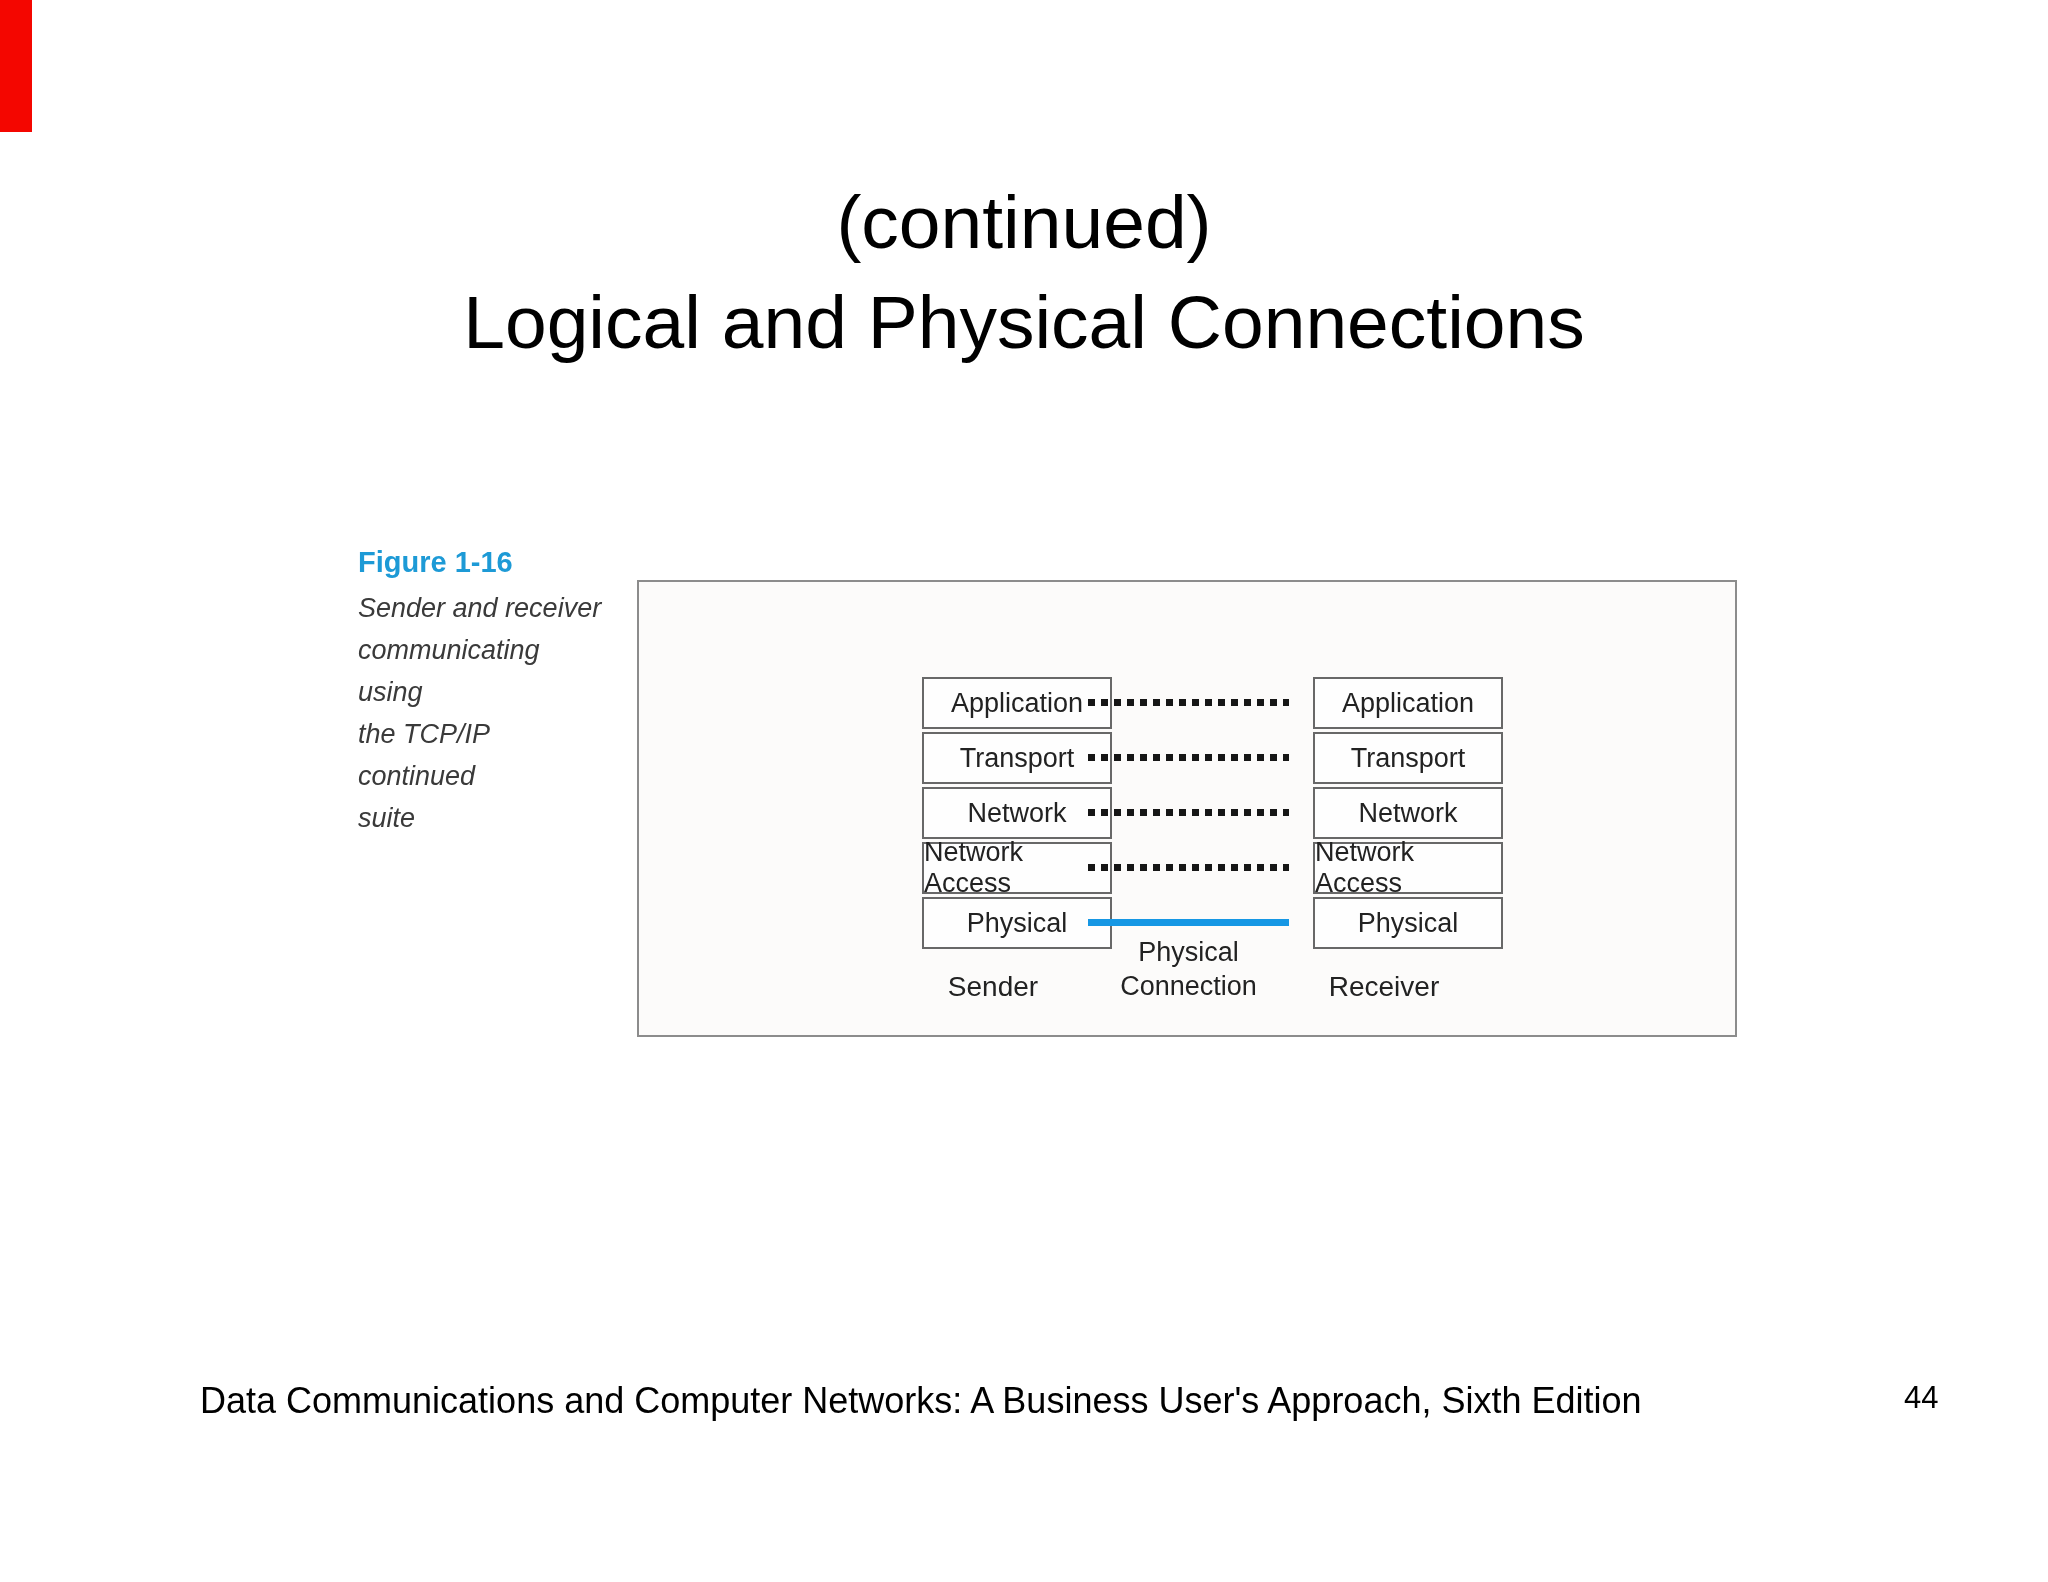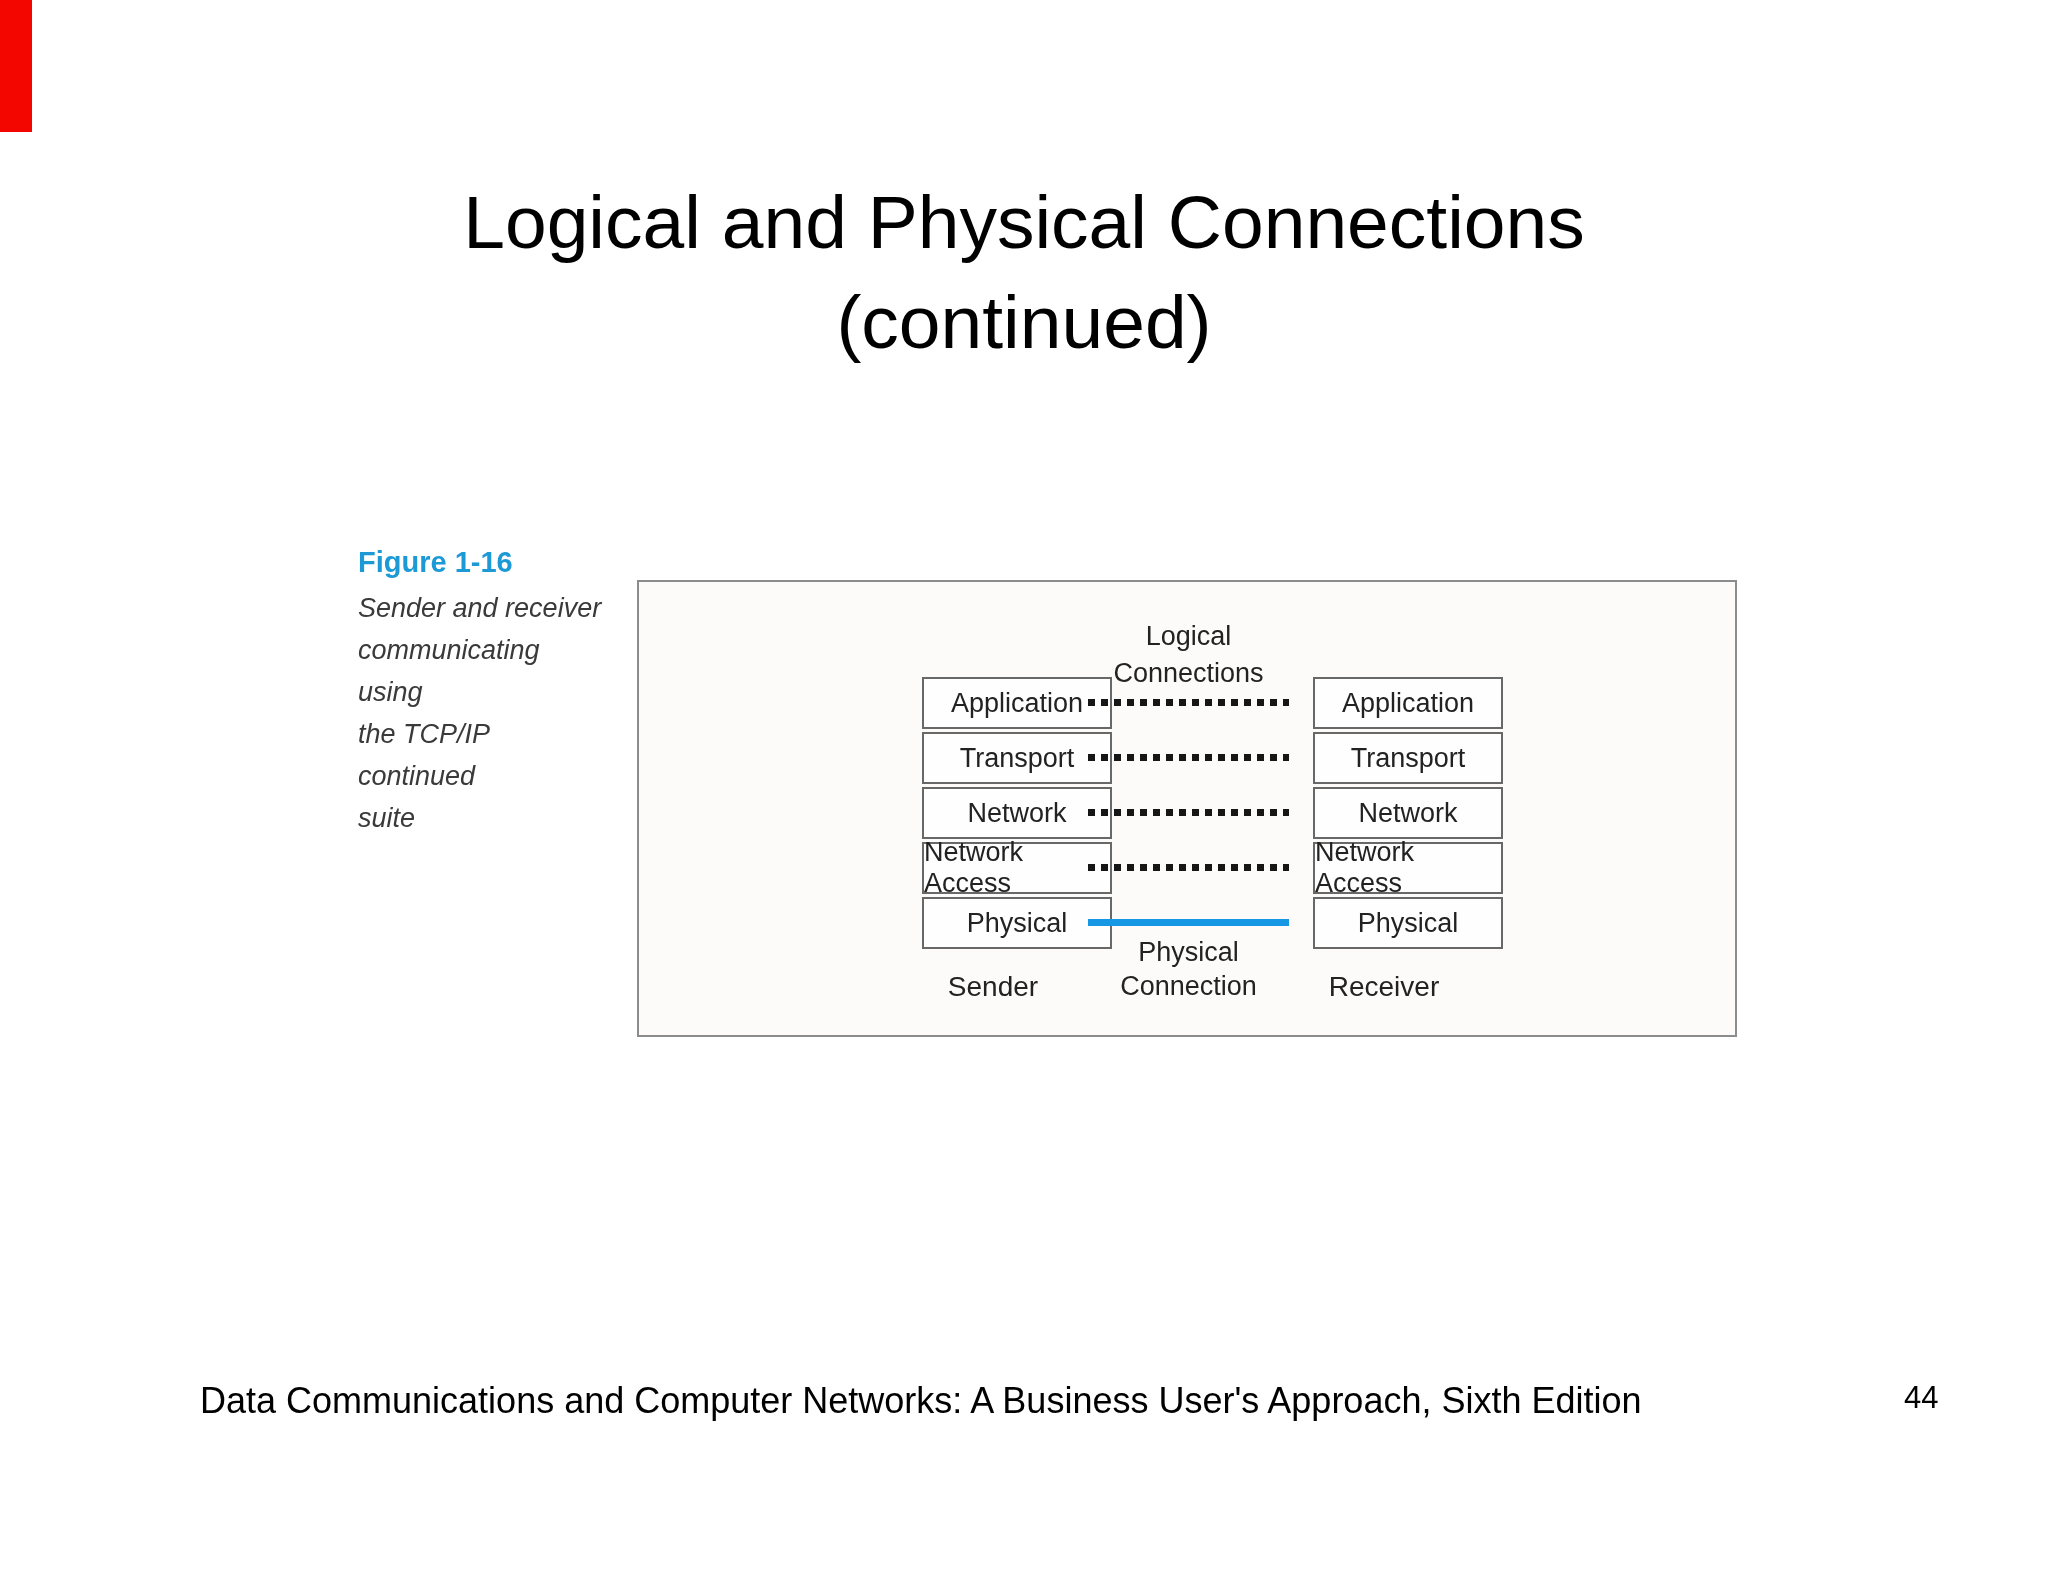--- a/index.html
+++ b/index.html
@@ -89,38 +89,34 @@
   }
 </style>
 </head>
 <body>
 
 <div class="slide">
 
   <div class="red-bar"></div>
 
   <div class="title">
+    <div>(continued)</div>
     <div>Logical and Physical Connections</div>
-    <div>(continued)</div>
   </div>
 
   <div class="caption">
     <div class="caption-label">Figure 1-16</div>
     <div class="caption-line">Sender and receiver</div>
     <div class="caption-line">communicating using</div>
     <div class="caption-line">the TCP/IP continued</div>
     <div class="caption-line">suite</div>
   </div>
 
   <div class="figure-box">
 
-    <div class="mid-label label-logical">
-      <div>Logical</div>
-      <div>Connections</div>
-    </div>
 
     <div class="stack stack-left">
       <div class="layer-row">Application</div>
       <div class="layer-row">Transport</div>
       <div class="layer-row">Network</div>
       <div class="layer-row">Network Access</div>
       <div class="layer-row">Physical</div>
     </div>
 
     <div class="stack stack-right">

